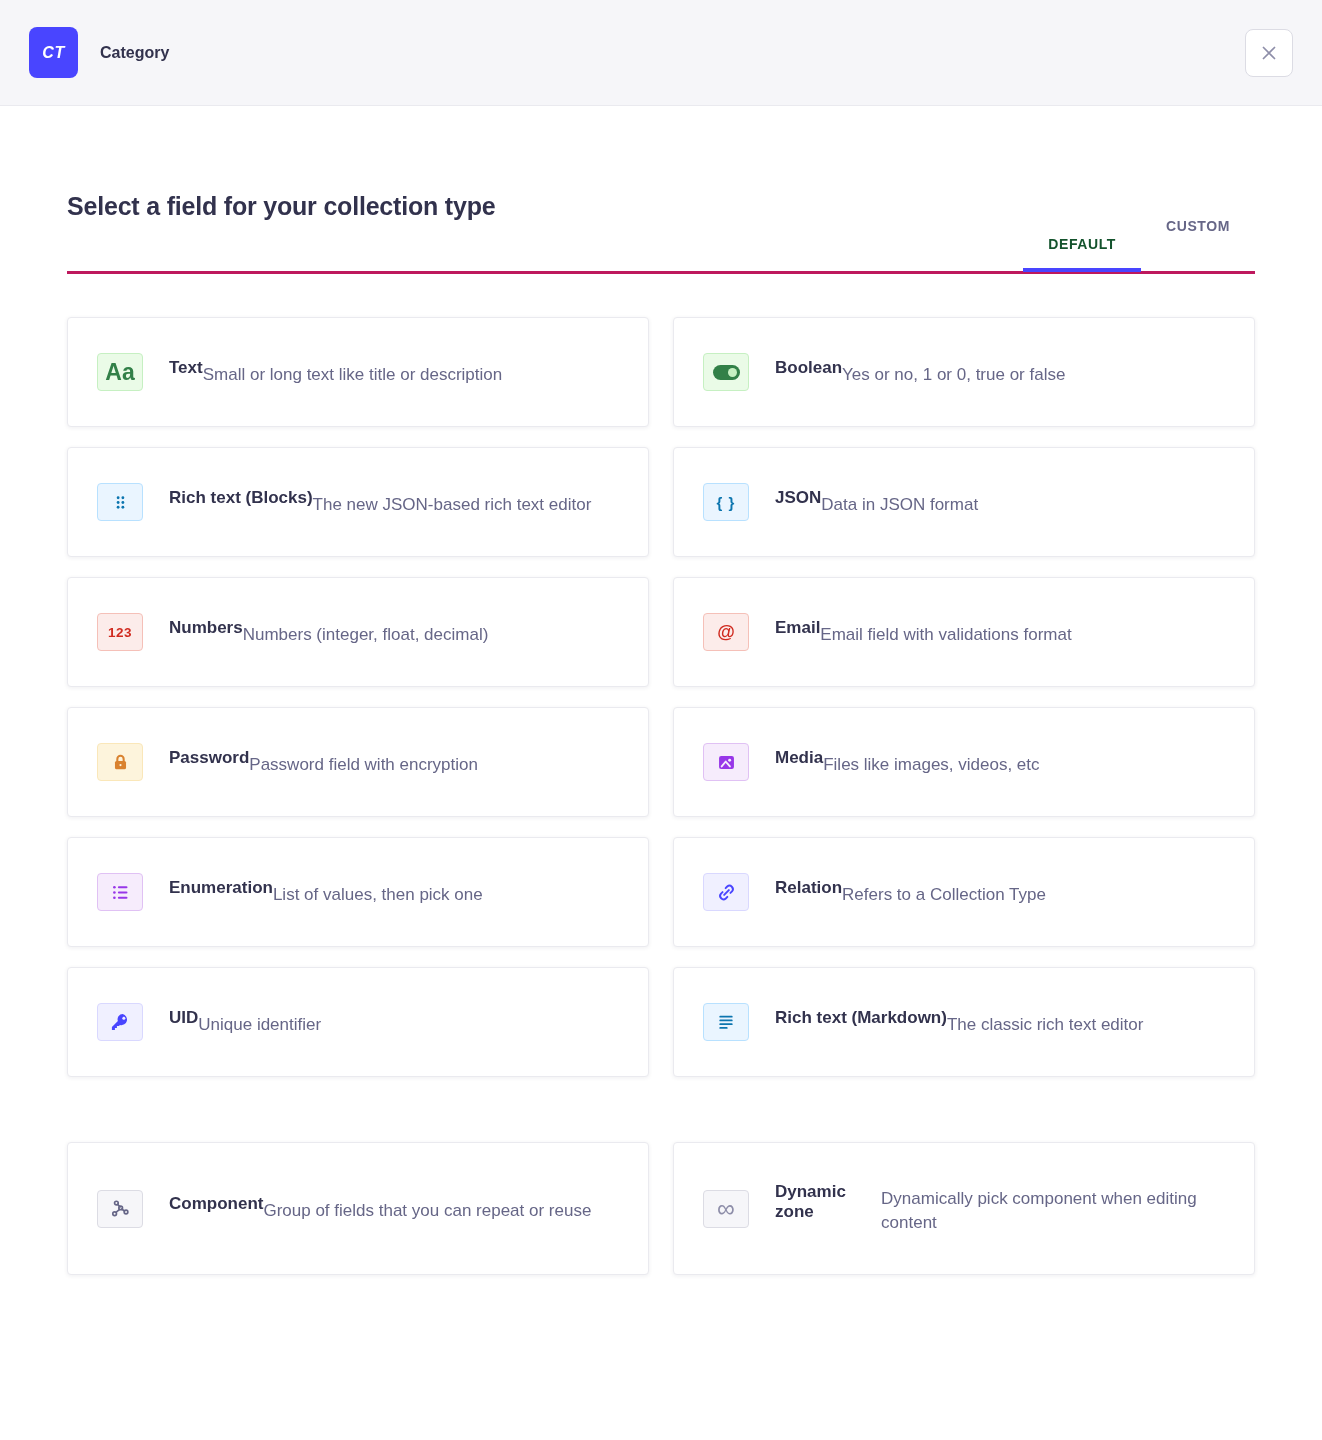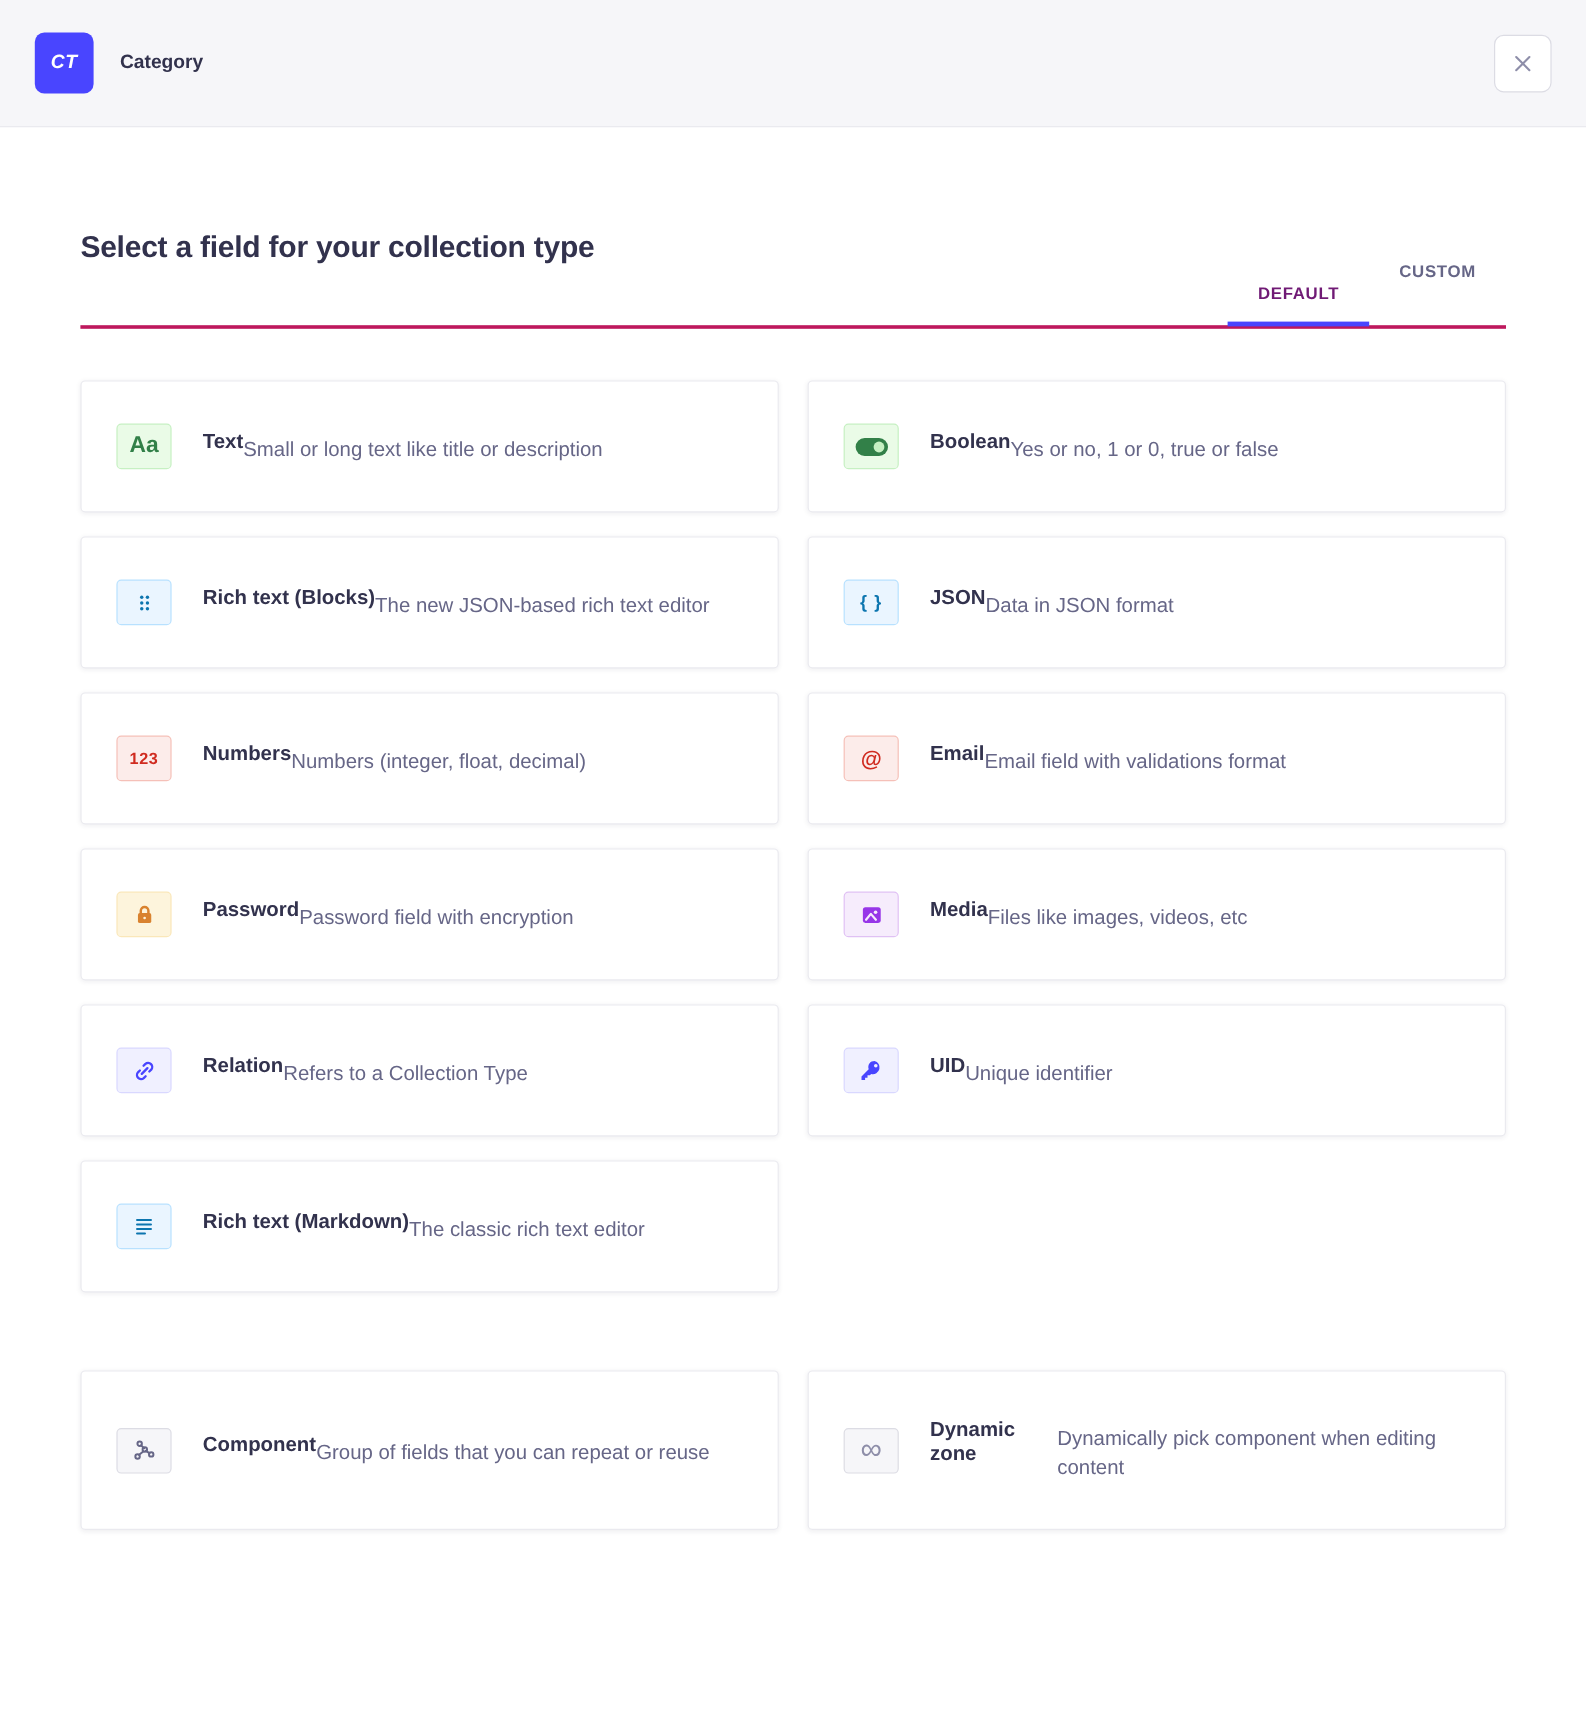--- a/index.html
+++ b/index.html
@@ -20,21 +20,21 @@
 
   
   .content { padding:0 67px 64px; }
   .titlebar { display:flex; justify-content:space-between; 
               margin-top:86px; border-bottom:3px solid #be185d; }
   h1 { font-size:25px; font-weight:700; color:#32324D; margin:0 0 20px 0; letter-spacing:-0.2px; }
   .tabs { display:flex; }
   .tab { background:none; border:none; font-family:inherit; cursor:pointer;
          font-size:14px; font-weight:700; letter-spacing:0.6px; color:#666687;
          padding:8px 25px 19px; position:relative; }
-  .tab.active { color:#701a75;margin-top:36px; }
+  .tab.active { color:#14532d;margin-top:36px; }
   .tab.active::after { content:""; position:absolute; left:0; right:0; bottom:-1px;
                        height:4px; background:#4945FF; }
 
   
   .grid { display:grid; grid-template-columns:1fr 1fr; column-gap:24px; row-gap:20px;
           margin-top:43px; }
   .grid.zones { margin-top:65px; }
   .card { display:flex; align-items:center; text-align:left; gap:26px;
           background:#fff; border:1px solid #EAEAEF; border-radius:4px;
           min-height:110px; padding:16px 24px 16px 29px; cursor:pointer;
@@ -50,21 +50,21 @@
   
   .green   { background:#EAFBE7; border:1px solid #C6F0C2; color:#328048; }
   .blue    { background:#EAF5FF; border:1px solid #B8E1FF; color:#0C75AF; }
   .red     { background:#FCECEA; border:1px solid #F5C0B8; color:#D02B20; }
   .yellow  { background:#FDF4DC; border:1px solid #FAE7B9; color:#D9822F; }
   .purple  { background:#F6ECFC; border:1px solid #E0C1F4; color:#9736E8; }
   .indigo  { background:#F0F0FF; border:1px solid #D9D8FF; color:#4945FF; }
   .neutral { background:#F6F6F9; border:1px solid #DCDCE4; color:#666687; }
 
   .glyph { font-weight:700; }
-  .glyph-aa { font-size:19px; }
+  .glyph-aa { font-size:23px; }
   .glyph-braces { font-size:15px; letter-spacing:1px; }
   .glyph-123 { font-size:13.5px; letter-spacing:0.5px; }
   .glyph-at { font-size:18px; }
   .glyph-inf { font-size:25px; font-weight:400; color:#8E8EA9; line-height:1; }
 
   
   .toggle { width:27px; height:15px; background:#328048; border-radius:8px; position:relative; }
   .toggle::after { content:""; position:absolute; right:3px; top:3px; width:9px; height:9px;
                    border-radius:50%; background:#C6F0C2; }
 </style>
@@ -186,20 +186,36 @@
             <circle cx="15.6" cy="9.3" r="1.7" fill="#F6ECFC"></circle>
             <path d="M6.5 16.5l4.6-5.6 4.8 5.6" fill="none" stroke="#F6ECFC" stroke-width="2.1" stroke-linecap="round" stroke-linejoin="round"></path>
           </svg>
         </span>
         <span class="card-text">
           <span class="card-title">Media</span>
           <span class="card-desc">Files like images, videos, etc</span>
         </span>
       </button>
 
+      <button class="card">
+        <span class="iconbox purple">
+          <svg width="21" height="21" viewBox="0 0 24 24" fill="#9736E8">
+            <circle cx="5" cy="6" r="1.5"></circle>
+              <circle cx="5" cy="12" r="1.5"></circle>
+              <circle cx="5" cy="18" r="1.5"></circle>
+            <rect x="9" y="4.8" width="11" height="2.4" rx="1.2"></rect>
+            <rect x="9" y="10.8" width="11" height="2.4" rx="1.2"></rect>
+            <rect x="9" y="16.8" width="11" height="2.4" rx="1.2"></rect>
+          </svg>
+        </span>
+        <span class="card-text">
+          <span class="card-title">Enumeration</span>
+          <span class="card-desc">List of values, then pick one</span>
+        </span>
+      </button>
 
       <button class="card">
         <span class="iconbox indigo">
           <svg width="21" height="21" viewBox="0 0 24 24" fill="none" stroke="#4945FF" stroke-width="2.2" stroke-linecap="round" stroke-linejoin="round">
             <path d="M9.3 14.7l5.4-5.4"></path>
             <path d="M11 7l1.8-1.8a3.9 3.9 0 0 1 5.5 5.5L16.5 12.5"></path>
             <path d="M13 17l-1.8 1.8a3.9 3.9 0 0 1-5.5-5.5L7.5 11.5"></path>
           </svg>
         </span>
         <span class="card-text">

